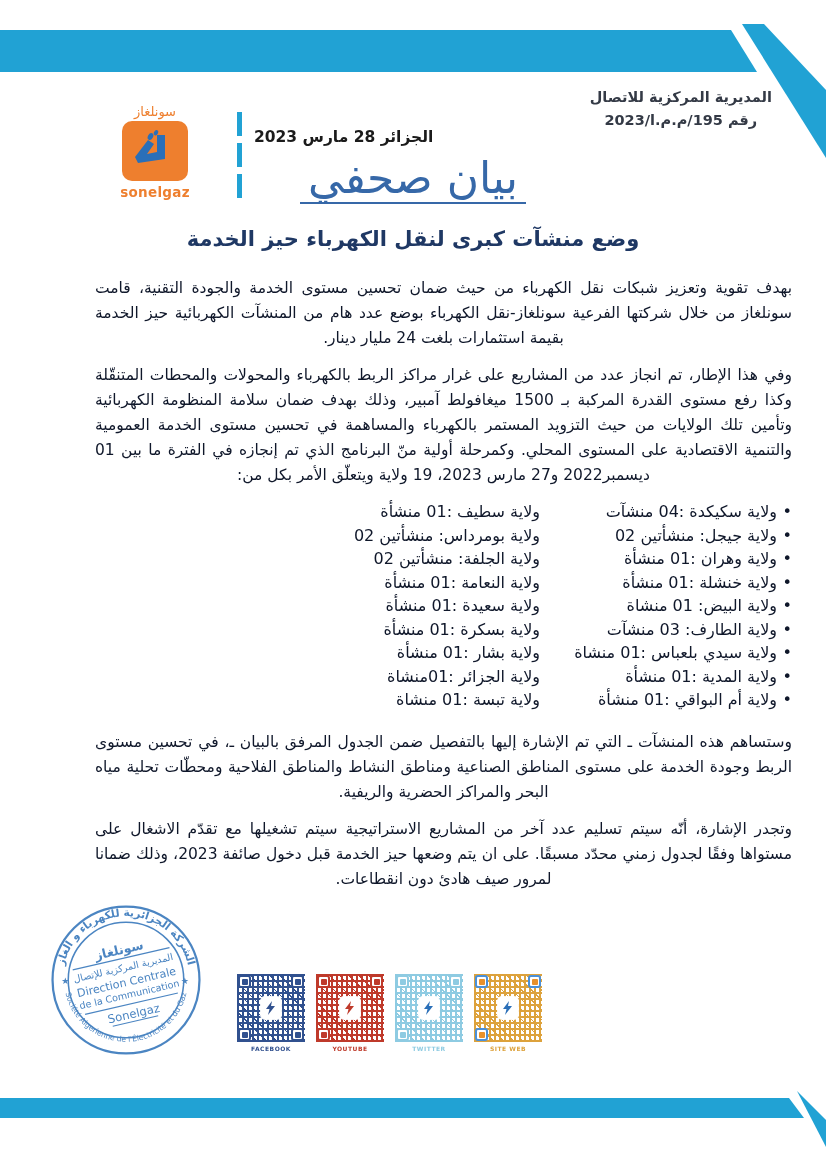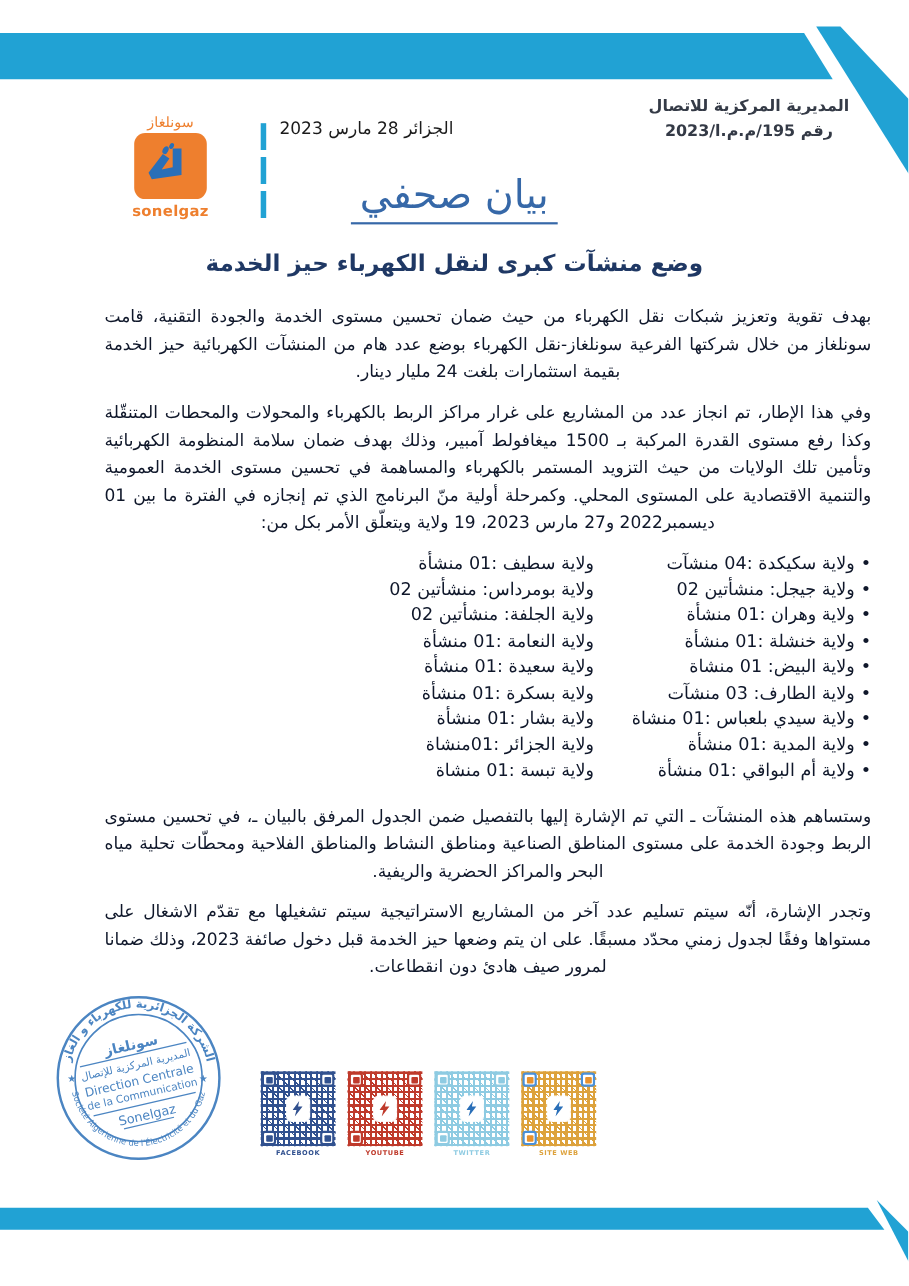--- a/index.html
+++ b/index.html
@@ -20,26 +20,26 @@
   .logo-ar{color:#ee7f2e;font-size:13px;line-height:15px;margin-bottom:2px;}
   .logo-box{
     width:66px;height:60px;background:#ee7f2e;border-radius:10px;margin:0 auto;
     display:flex;align-items:center;justify-content:center;
   }
   .logo-latin{color:#ee7f2e;font-weight:bold;font-size:13.5px;margin-top:3px;letter-spacing:.3px;}
   .dash-sep{
     position:absolute;left:237px;top:112px;width:5px;height:88px;
     background:repeating-linear-gradient(180deg,#21a2d4 0 24px,transparent 24px 31px);
   }
-  .date{position:absolute;left:254px;top:108px;direction:rtl;font-weight:normal;font-size:15.5px;color:#1b1b1b;}
+  .date{position:absolute;left:254px;top:128px;direction:rtl;font-weight:bold;font-size:15.5px;color:#1b1b1b;}
 
   
   .press-title{position:absolute;top:156px;left:0;width:100%;text-align:center;}
   .press-title span{
-    display:inline-block;font-size:36px;color:#3668a8;line-height:44px;
+    display:inline-block;font-size:44px;color:#3668a8;line-height:44px;
     border-bottom:2px solid #3668a8;padding:0 8px 2px;
   }
   .headline{
     position:absolute;top:227px;left:0;width:100%;text-align:center;
     font-size:21px;font-weight:bold;color:#1f3864;
   }
 
   
   .content{
     position:absolute;top:276px;left:95px;width:697px;direction:rtl;

